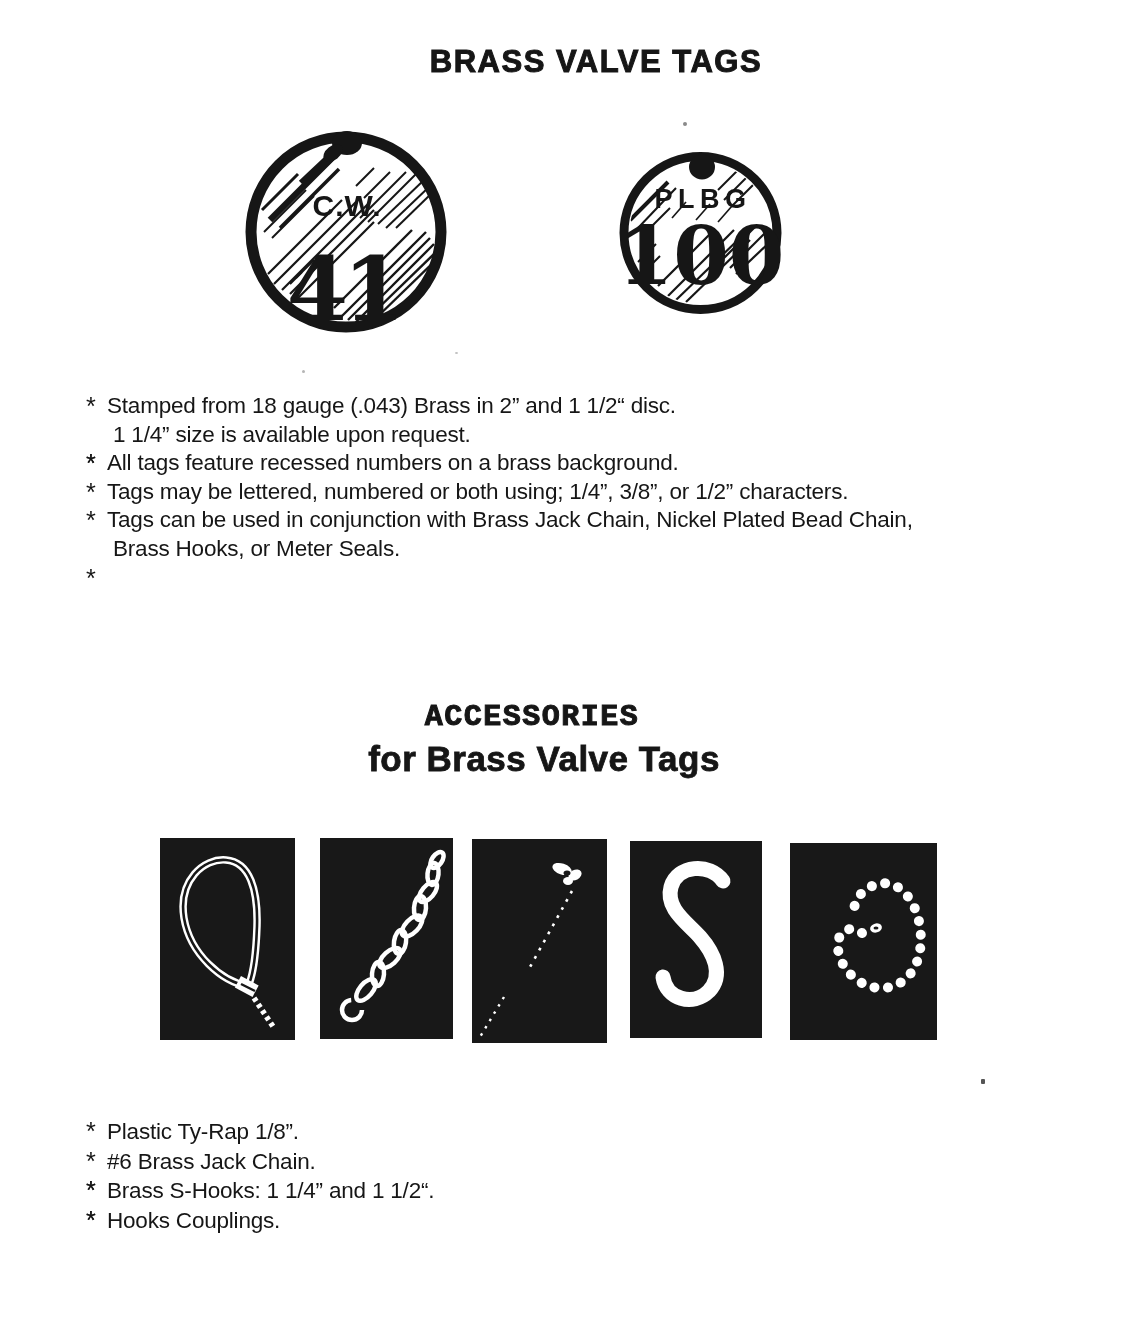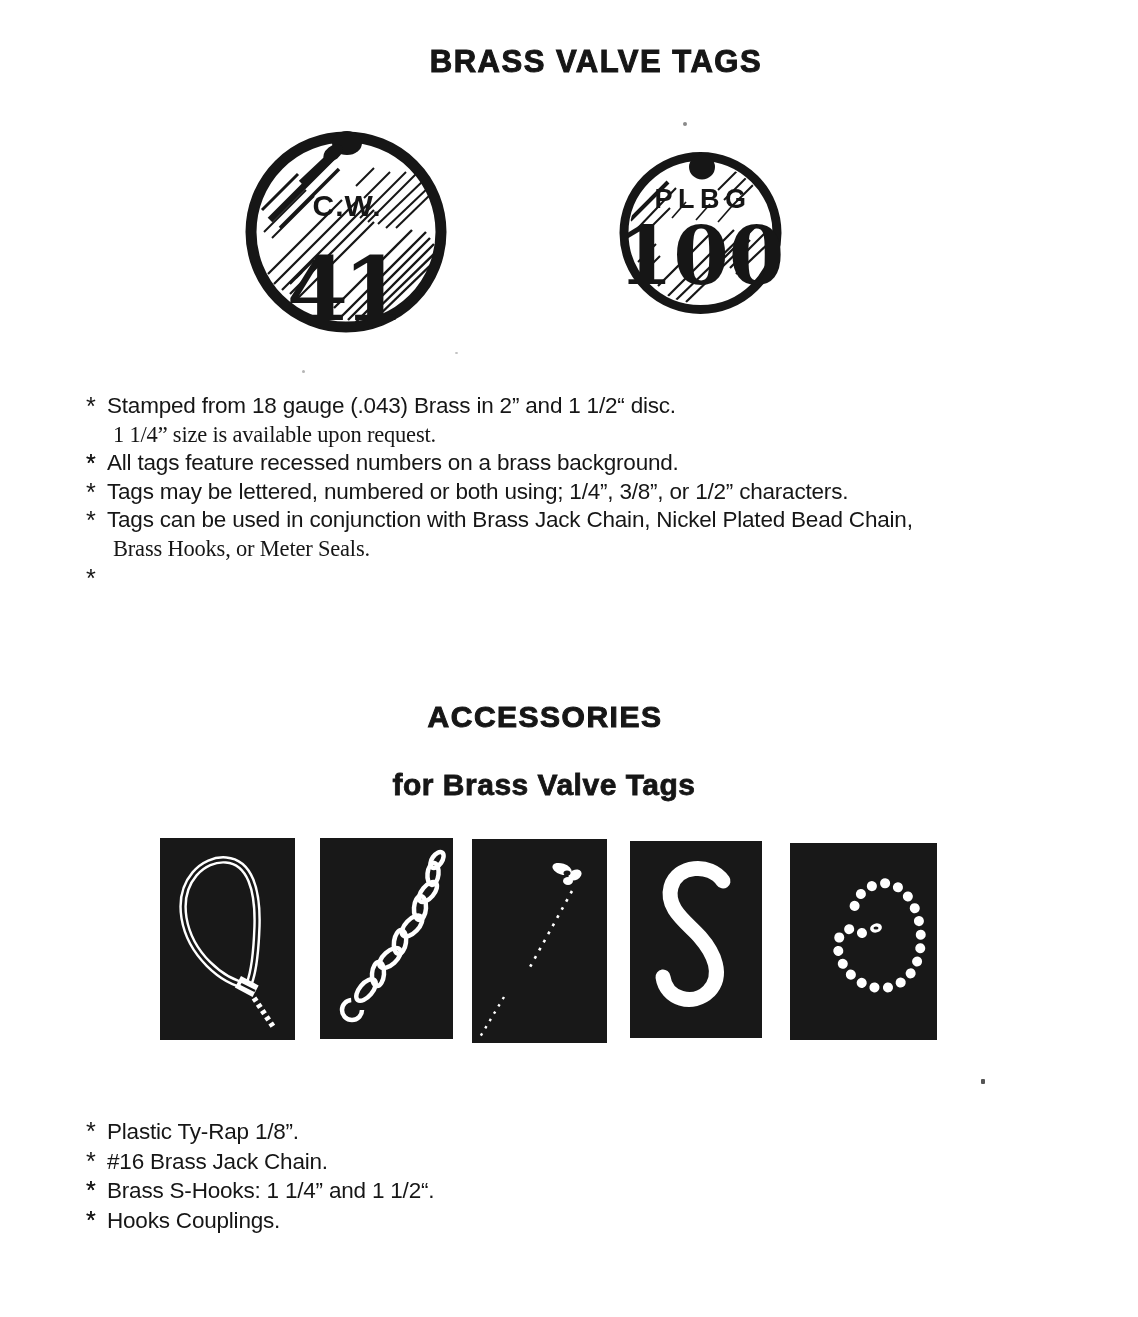--- a/index.html
+++ b/index.html
@@ -14,32 +14,32 @@
   }
   .heading{
     position:absolute;
     transform:translateX(-50%);
     font-weight:bold;
     -webkit-text-stroke:1px #161616;
     letter-spacing:1.5px;
     white-space:nowrap;
   }
   #main-title{left:548px;top:44px;font-size:31px;margin-left:48px;}
-  #accessories-title{left:545px;top:700px;font-size:30px;}
-  #accessories-subtitle{left:544px;top:768px;font-size:30px;-webkit-text-stroke:0.8px #161616;letter-spacing:0.5px;}
+  #accessories-title{left:532px;top:700px;font-size:30px;font-family:Liberation Mono, monospace;}
+  #accessories-subtitle{left:544px;top:739px;font-size:35px;-webkit-text-stroke:0.8px #161616;letter-spacing:0.5px;}
 
   .bullet-list{
     position:absolute;left:86px;
     font-size:22.5px;letter-spacing:-0.2px;
     line-height:28.6px;
   }
   #tag-feature-list{top:392px;width:960px;}
   #accessory-list{top:1117px;width:600px;line-height:29.6px;}
   .bullet-line{position:relative;padding-left:21px;}
-  .bullet-line.cont{padding-left:27px;font-family:Liberation Serif, serif;}
+  .bullet-line.cont{padding-left:27px;}
   .star{position:absolute;left:0;top:0px;font-size:1.12em;}
 
   .tag-svg{position:absolute;}
   #tag-cw{left:240px;top:126px;width:212px;height:212px;}
   #tag-plbg{left:612px;top:144px;width:177px;height:178px;}
 
   .panel{
     position:absolute;
     background:#181818;
   }
@@ -207,21 +207,21 @@
     <svg viewBox="0 0 147 197">
       <rect x="0" y="0" width="147" height="197" fill="#181818"></rect>
       <path d="M 72,90 C 58,80 46,90 48,106 C 51,130 76,150 100,144 C 124,138 134,112 130,84 C 126,56 108,36 88,41 C 72,45 62,58 64,74" fill="none" stroke="#ffffff" stroke-width="10" stroke-linecap="round" stroke-dasharray="0.1 13.5"></path>
       <ellipse cx="86" cy="85" rx="6" ry="4.5" fill="#ffffff" transform="rotate(-15 86 85)"></ellipse>
       <ellipse cx="86" cy="85" rx="2.5" ry="1.5" fill="#181818"></ellipse>
     </svg>
   </div>
 
   <div id="accessory-list" class="bullet-list">
     <div class="bullet-line"><span class="star">*</span><span>Plastic Ty-Rap 1/8”.</span></div>
-    <div class="bullet-line"><span class="star">*</span><span>#16 Brass Jack Chain.</span></div>
+    <div class="bullet-line"><span class="star">*</span><span>#6 Brass Jack Chain.</span></div>
     <div class="bullet-line"><span class="star">*</span></div>
     <div class="bullet-line"><span class="star">*</span><span>Brass S-Hooks: 1 1/4” and 1 1/2“.</span></div>
     <div class="bullet-line"><span class="star">*</span></div>
     <div class="bullet-line"><span class="star">*</span><span>Hooks Couplings.</span></div>
   </div>
 
   <div id="speck-1" class="speck"></div>
   <div id="speck-2" class="speck"></div>
   <div id="speck-3" class="speck"></div>
   <div id="speck-4" class="speck"></div>

